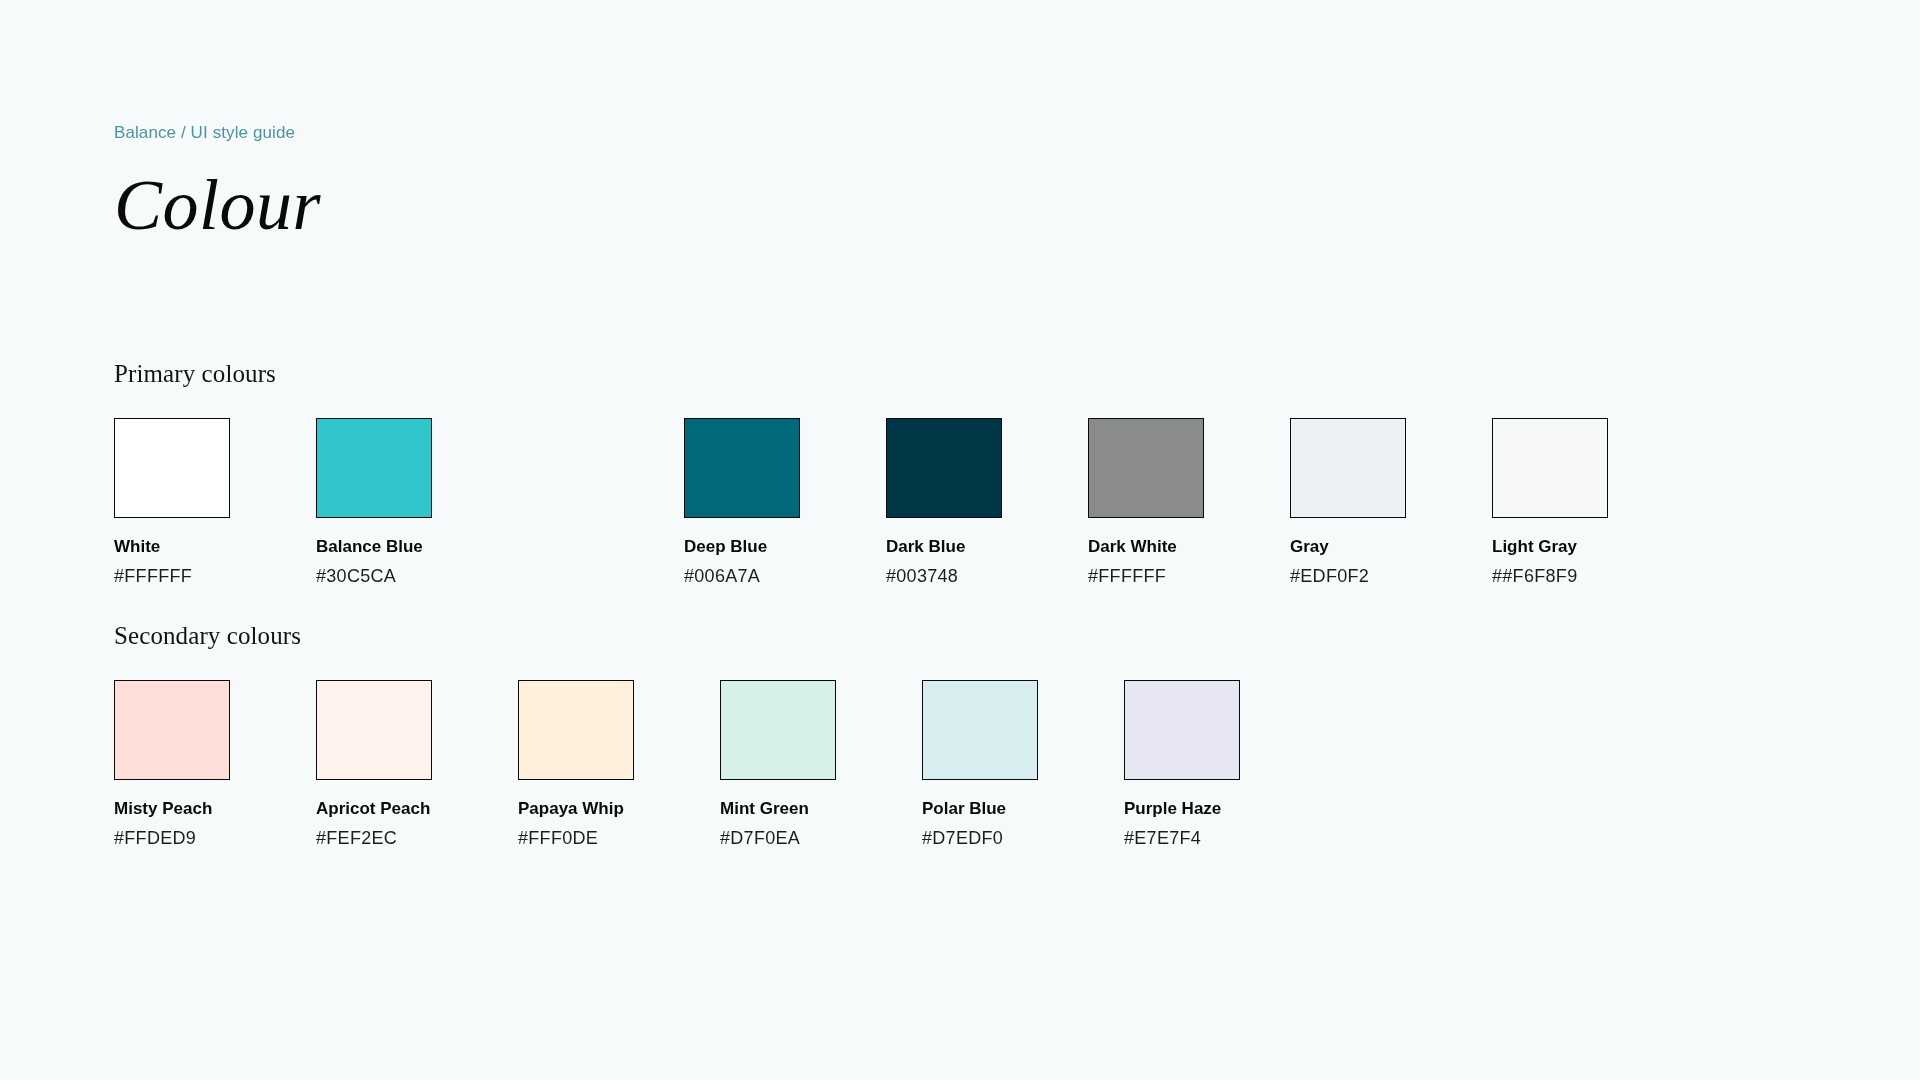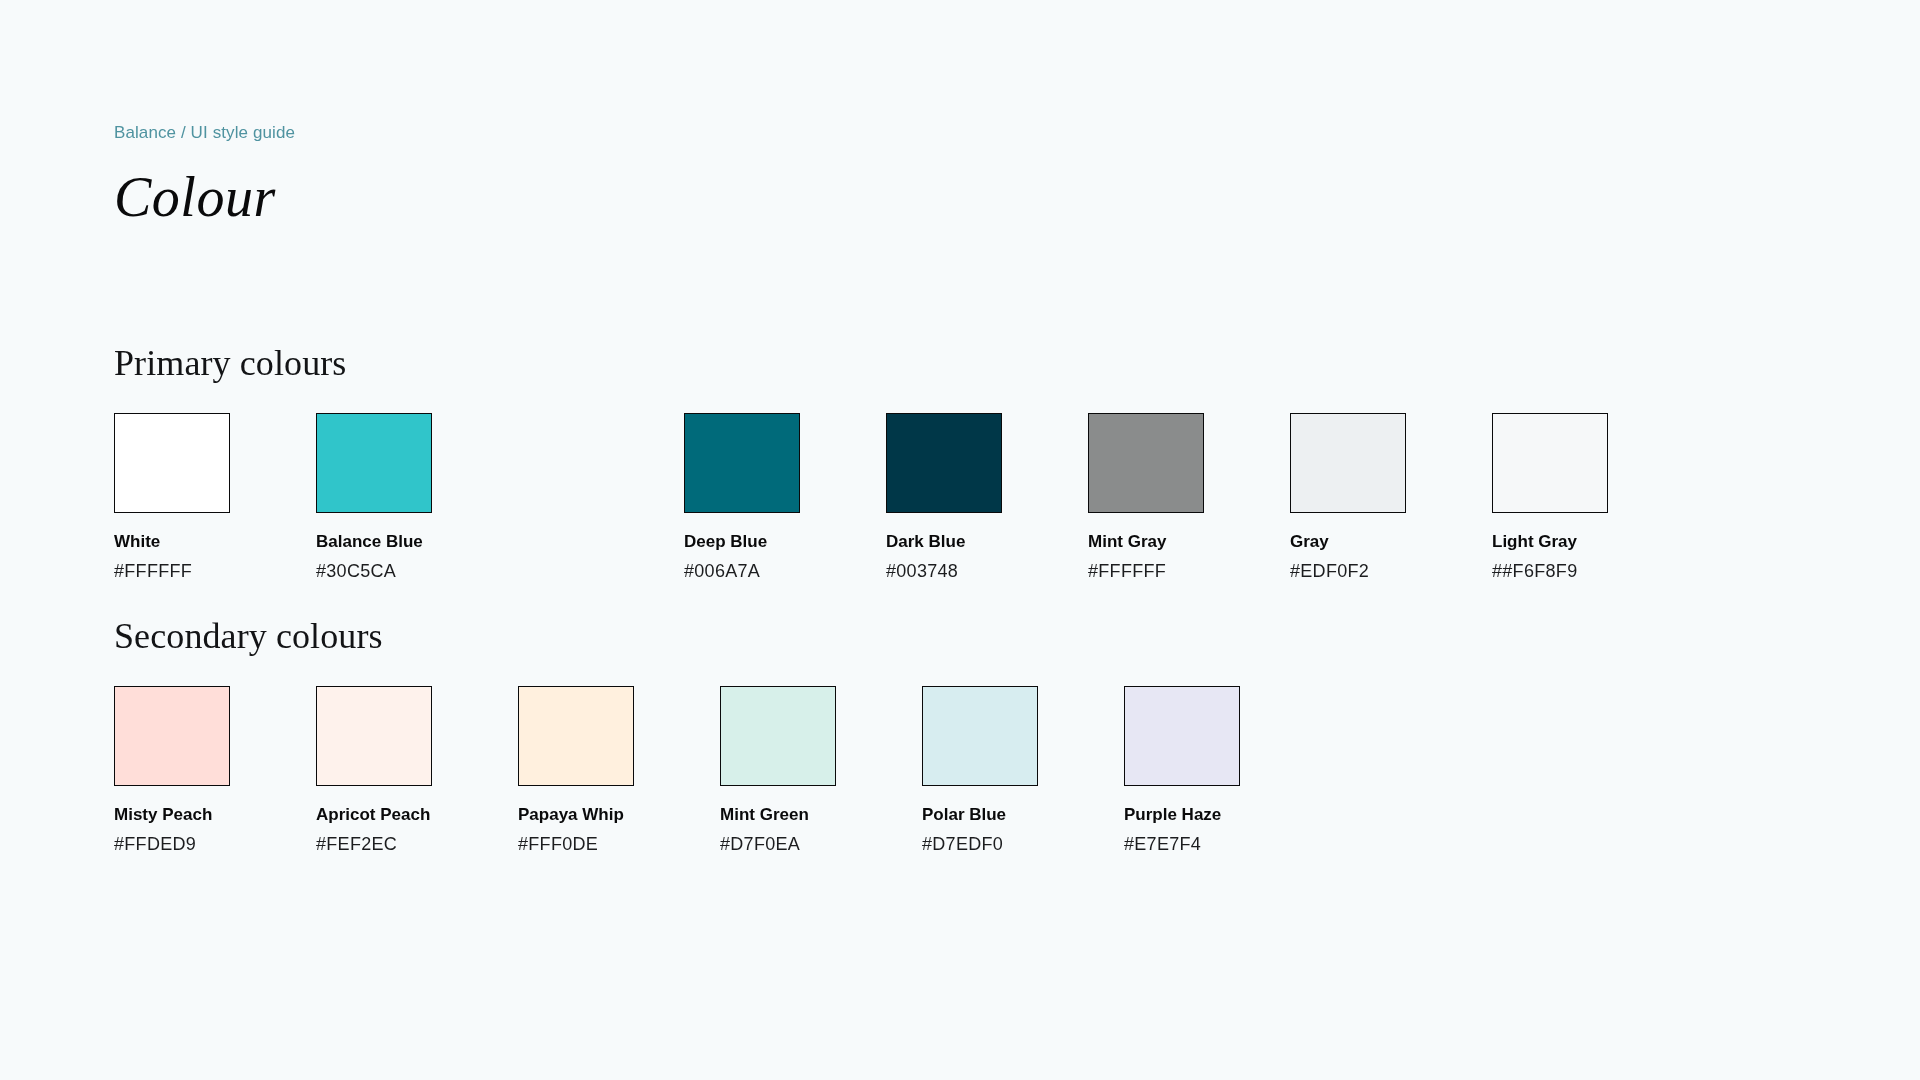--- a/index.html
+++ b/index.html
@@ -26,40 +26,40 @@
     font-size: 17px;
     color: #4f93a0;
     letter-spacing: 0.1px;
     line-height: 1;
     margin: 0;
   }
   .page-title {
     font-family: "Liberation Serif", serif;
     font-style: italic;
     font-weight: 400;
-    font-size: 56px;
+    font-size: 72px;
     color: #0a0a0b;
     line-height: 1;
     margin: 0;
     padding-top: 28px;
     letter-spacing: 0.5px;
   }
   .sections {
     margin-top: 120px;
   }
   .section {
     margin-bottom: 0;
   }
   .section + .section {
     margin-top: 38px;
   }
   .section-title {
     font-family: "Liberation Serif", serif;
     font-weight: 400;
-    font-size: 36px;
+    font-size: 25px;
     color: #131416;
     line-height: 1;
     margin: 0 0 32px 0;
     letter-spacing: 0.1px;
   }
   .swatch-row {
     display: flex;
     align-items: center;
   }
   .swatch-group {
@@ -136,21 +136,21 @@
               <div class="swatch-name">Deep Blue</div>
               <div class="swatch-hex">#006A7A</div>
             </div>
             <div class="swatch">
               <div class="swatch-chip" style="background: rgb(0, 55, 72);"></div>
               <div class="swatch-name">Dark Blue</div>
               <div class="swatch-hex">#003748</div>
             </div>
             <div class="swatch">
               <div class="swatch-chip" style="background: rgb(138, 140, 140);"></div>
-              <div class="swatch-name">Mint Gray</div>
+              <div class="swatch-name">Dark White</div>
               <div class="swatch-hex">#FFFFFF</div>
             </div>
             <div class="swatch">
               <div class="swatch-chip" style="background: rgb(237, 240, 242);"></div>
               <div class="swatch-name">Gray</div>
               <div class="swatch-hex">#EDF0F2</div>
             </div>
             <div class="swatch last-in-group">
               <div class="swatch-chip" style="background: rgb(246, 248, 249);"></div>
               <div class="swatch-name">Light Gray</div>

